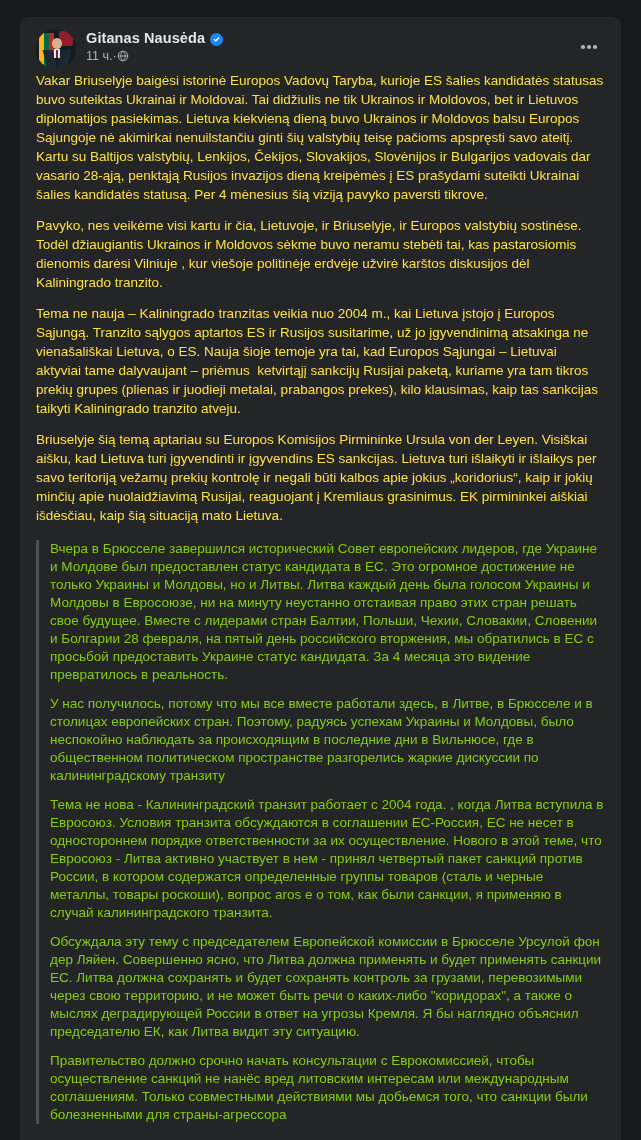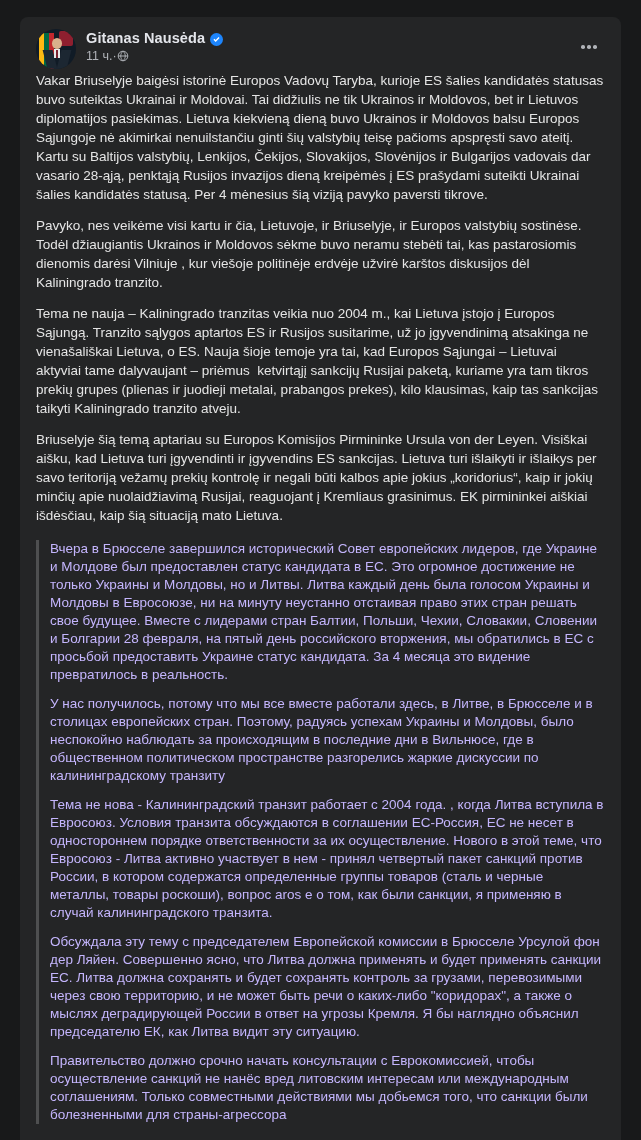--- a/index.html
+++ b/index.html
@@ -68,33 +68,33 @@
     display: flex; align-items: center; justify-content: center;
     gap: 2.5px;
     cursor: pointer;
     margin-top: 2px;
   }
   .more-btn i { width: 3.6px; height: 3.6px; border-radius: 50%; background: #b0b3b8; display: block; }
   .post-body p {
     font-size: 13.5px;
     line-height: 19px;
     margin-bottom: 12px;
-    color: #e5e5e5;
+    color: #fde047;
     white-space: pre-wrap;
   }
   .translation-block {
     margin-top: 15px;
     border-left: 3px solid #4e4f50;
     padding-left: 11px;
   }
   .translation-block p {
     font-size: 13.5px;
     line-height: 18px;
     margin-bottom: 11px;
-    color: #c4b5fd;
+    color: #84cc16;
   }
 </style>
 </head>
 <body>
 
 <div class="post-card">
 
   <div class="post-header">
     <div class="avatar">
       <div class="stripe yellow"></div>

